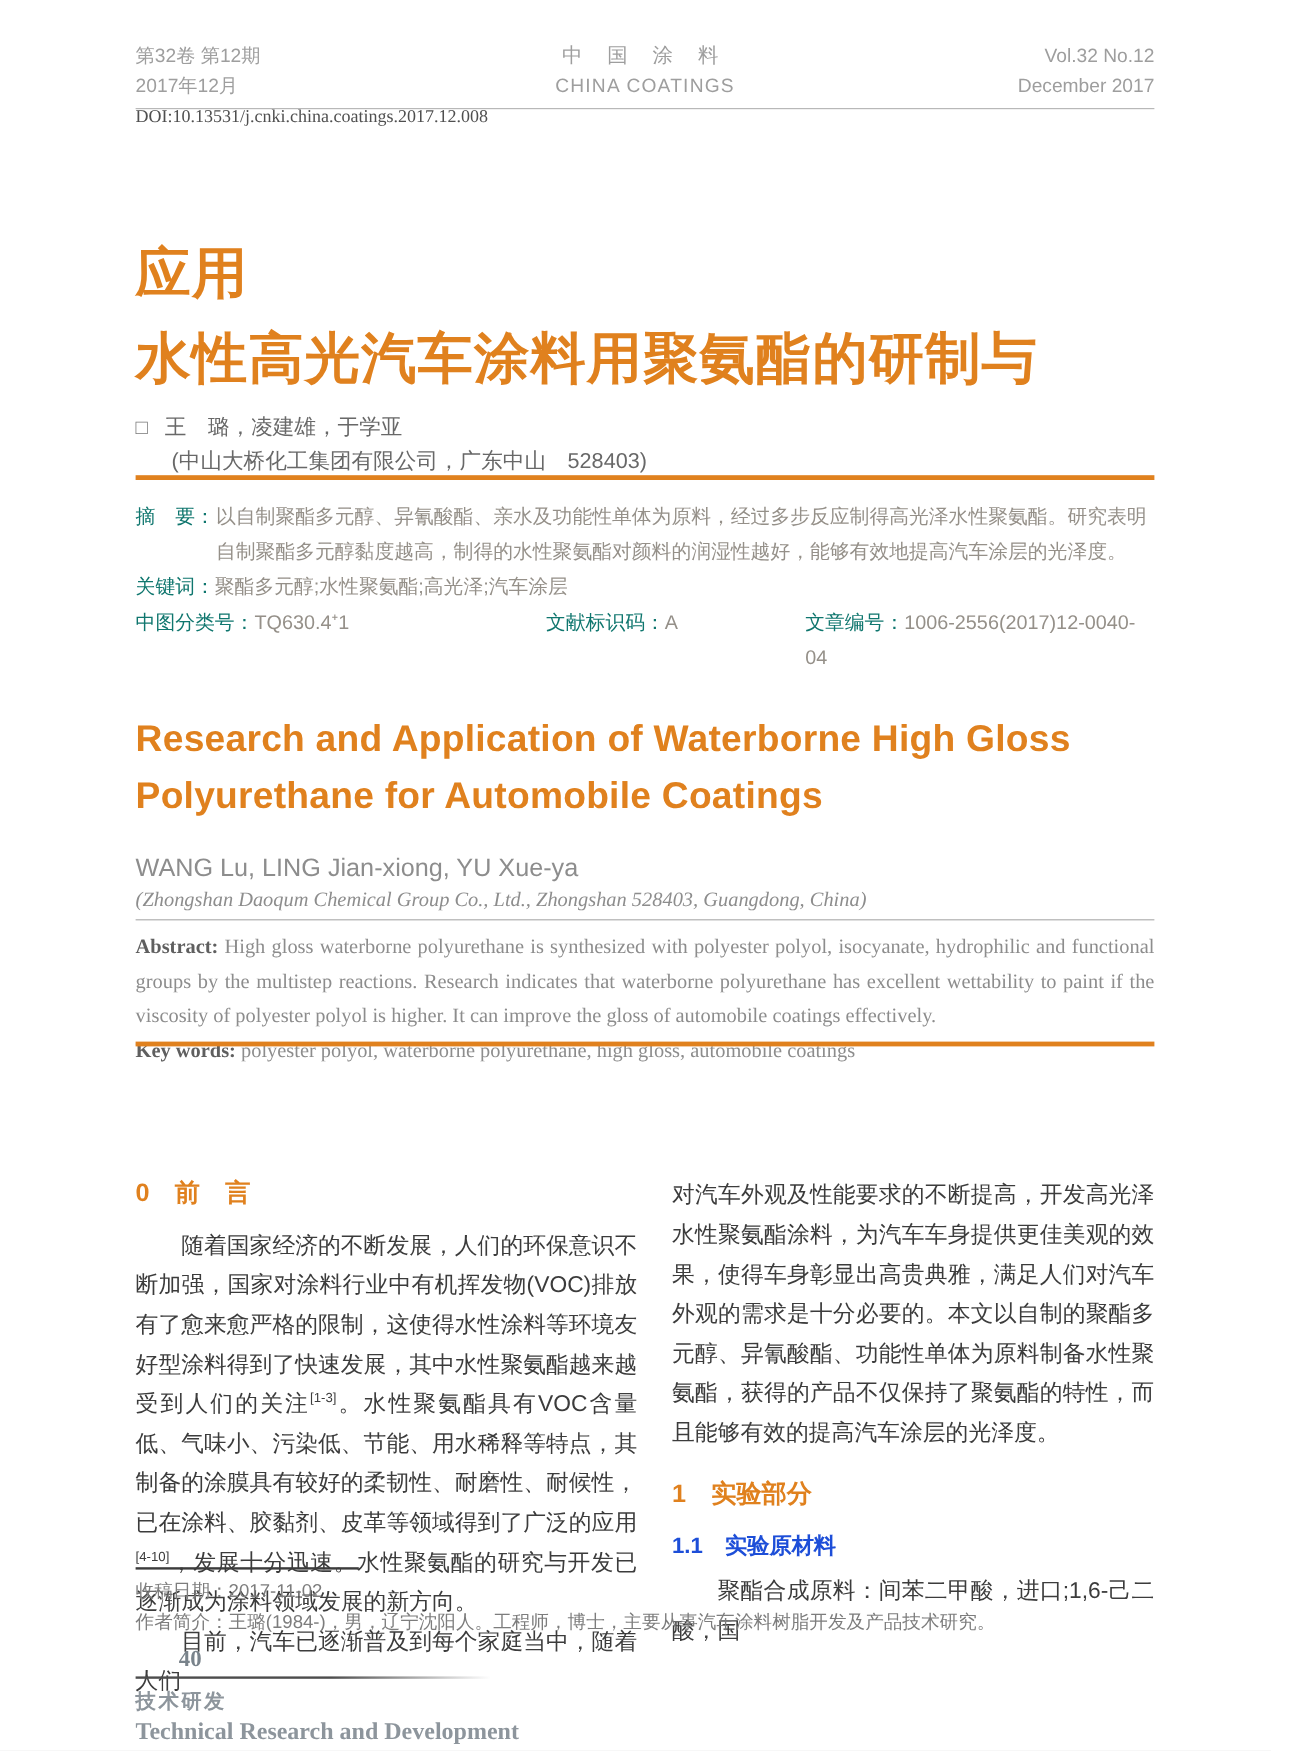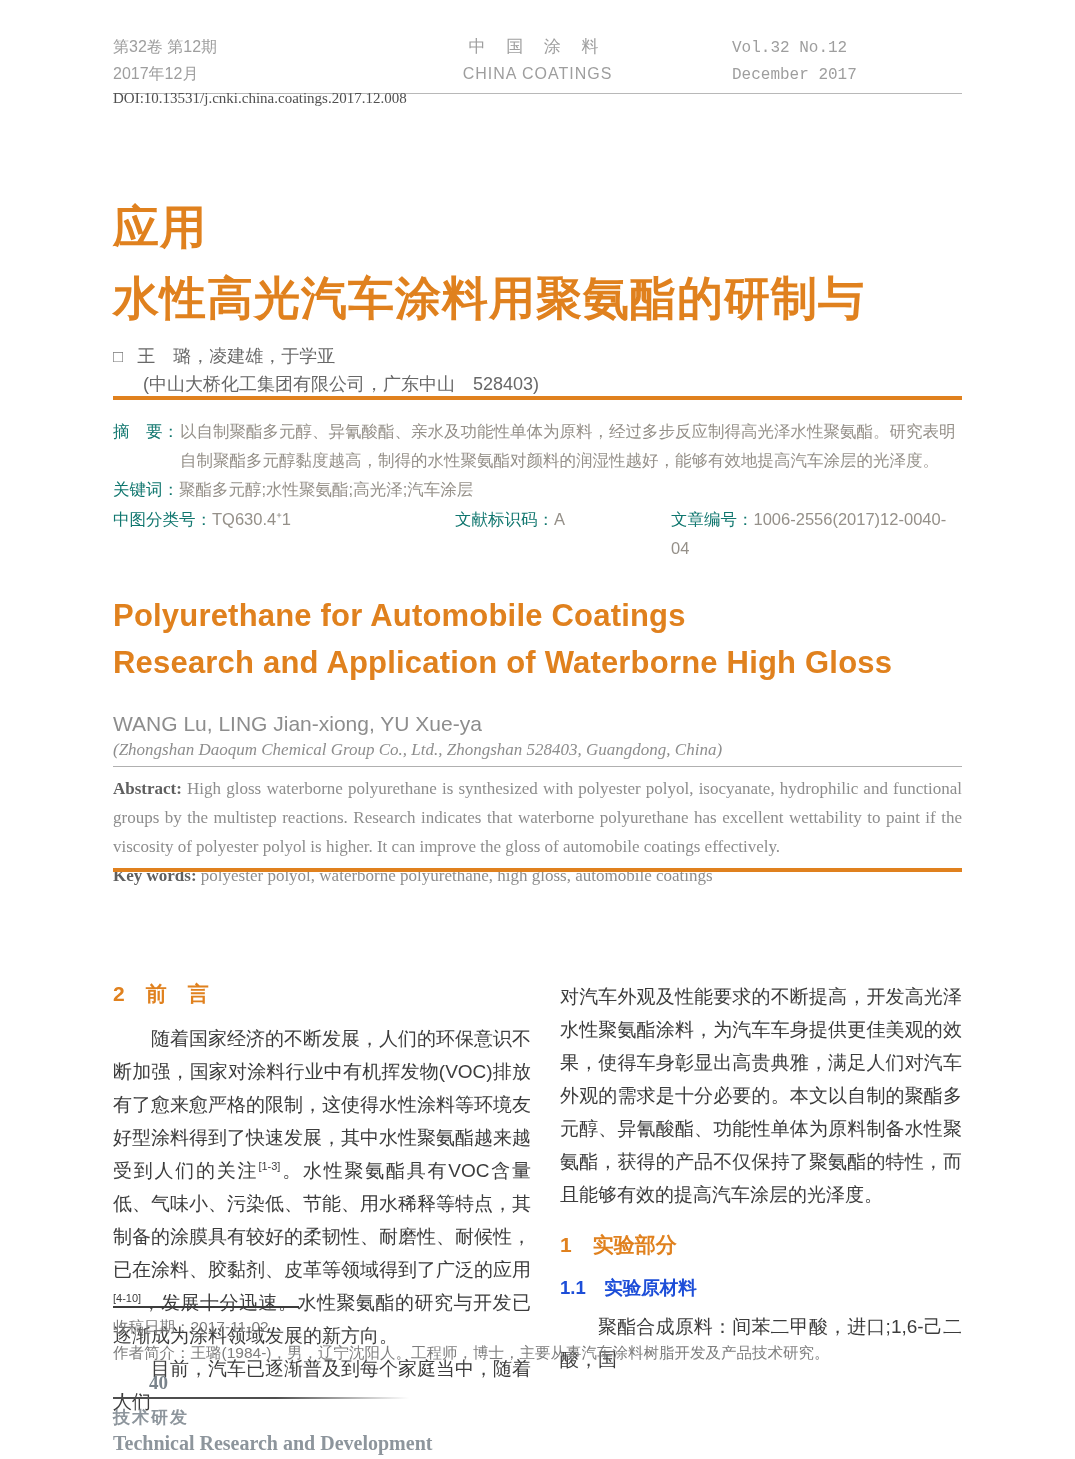--- a/index.html
+++ b/index.html
@@ -12,21 +12,21 @@
     font-family:"Liberation Sans", sans-serif;
     overflow:hidden;
   }
   .abs { position:absolute; left:113px; width:849px; }
 
   
   .jheader { top:34px; color:#9e9e9e; font-size:16px; }
   .jh-row { display:flex; align-items:baseline; line-height:25px; }
   .jh-left  { width:230px; text-align:left; }
   .jh-center{ flex:1; text-align:center; }
-  .jh-right { width:230px; text-align:left;font-family:Liberation Mono, monospace; }
+  .jh-right { width:230px; text-align:right; }
   .journal-cn { letter-spacing:8px; font-size:17px; }
   .journal-en { letter-spacing:1px; }
   .jh-rule { margin-top:5px; border-top:1px solid #b8b8b8; }
   .doi-line { top:90px; font-family:"Liberation Serif", serif; font-size:15px; color:#4f4f4f; }
 
   
   .cn-title { top:192px; color:#e0811e; font-size:46px; font-weight:bold; line-height:71px; letter-spacing:1px; }
   .cn-authors { top:344px; color:#686868; font-size:18px; display:flex; align-items:center; gap:14px; }
   .author-marker { font-size:17px; color:#7a7a7a; line-height:1; }
   .cn-affil { top:372px; left:143px; width:819px; color:#686868; font-size:18px; }
@@ -121,41 +121,41 @@
       <span class="meta-g2">
         <span class="lbl">文献标识码：</span><span>A</span>
       </span>
       <span class="meta-g3">
         <span class="lbl">文章编号：</span><span>1006-2556(2017)12-0040-04</span>
       </span>
     </div>
   </div>
 
   <div class="abs en-title">
+    <div>Research and Application of Waterborne High Gloss</div>
     <div>Polyurethane for Automobile Coatings</div>
-    <div>Research and Application of Waterborne High Gloss</div>
   </div>
   <div class="abs en-authors">WANG Lu, LING Jian-xiong, YU Xue-ya</div>
   <div class="abs en-affil">(Zhongshan Daoqum Chemical Group Co., Ltd., Zhongshan 528403, Guangdong, China)</div>
   <div class="abs rule-thin"></div>
 
   <div class="abs en-abstract">
     <p>
       <span class="elbl">Abstract:</span><span> High gloss waterborne polyurethane is synthesized with polyester polyol, isocyanate, hydrophilic and functional groups by the multistep reactions. Research indicates that waterborne polyurethane has excellent wettability to paint if the viscosity of polyester polyol is higher. It can improve the gloss of automobile coatings effectively.</span>
     </p>
     <p class="en-keywords">
       <span class="elbl">Key words:</span><span>  polyester polyol, waterborne polyurethane, high gloss, automobile coatings</span>
     </p>
   </div>
 
   <div class="abs rule-orange-2"></div>
 
   <div class="abs body-cols">
     <div class="col col-l">
-      <div class="sec-h1">2　前　言</div>
+      <div class="sec-h1">0　前　言</div>
       <p class="body-p ind">随着国家经济的不断发展，人们的环保意识不断加强，国家对涂料行业中有机挥发物(VOC)排放有了愈来愈严格的限制，这使得水性涂料等环境友好型涂料得到了快速发展，其中水性聚氨酯越来越受到人们的关注<sup>[1-3]</sup>。水性聚氨酯具有VOC含量低、气味小、污染低、节能、用水稀释等特点，其制备的涂膜具有较好的柔韧性、耐磨性、耐候性，已在涂料、胶黏剂、皮革等领域得到了广泛的应用<sup>[4-10]</sup>，发展十分迅速。水性聚氨酯的研究与开发已逐渐成为涂料领域发展的新方向。</p>
       <p class="body-p ind">目前，汽车已逐渐普及到每个家庭当中，随着人们</p>
     </div>
     <div class="col col-r">
       <p class="body-p">对汽车外观及性能要求的不断提高，开发高光泽水性聚氨酯涂料，为汽车车身提供更佳美观的效果，使得车身彰显出高贵典雅，满足人们对汽车外观的需求是十分必要的。本文以自制的聚酯多元醇、异氰酸酯、功能性单体为原料制备水性聚氨酯，获得的产品不仅保持了聚氨酯的特性，而且能够有效的提高汽车涂层的光泽度。</p>
       <div class="sec-h1">1　实验部分</div>
       <div class="sec-h2">1.1　实验原材料</div>
       <p class="body-p ind">聚酯合成原料：间苯二甲酸，进口;1,6-己二酸，国</p>
     </div>
   </div>

